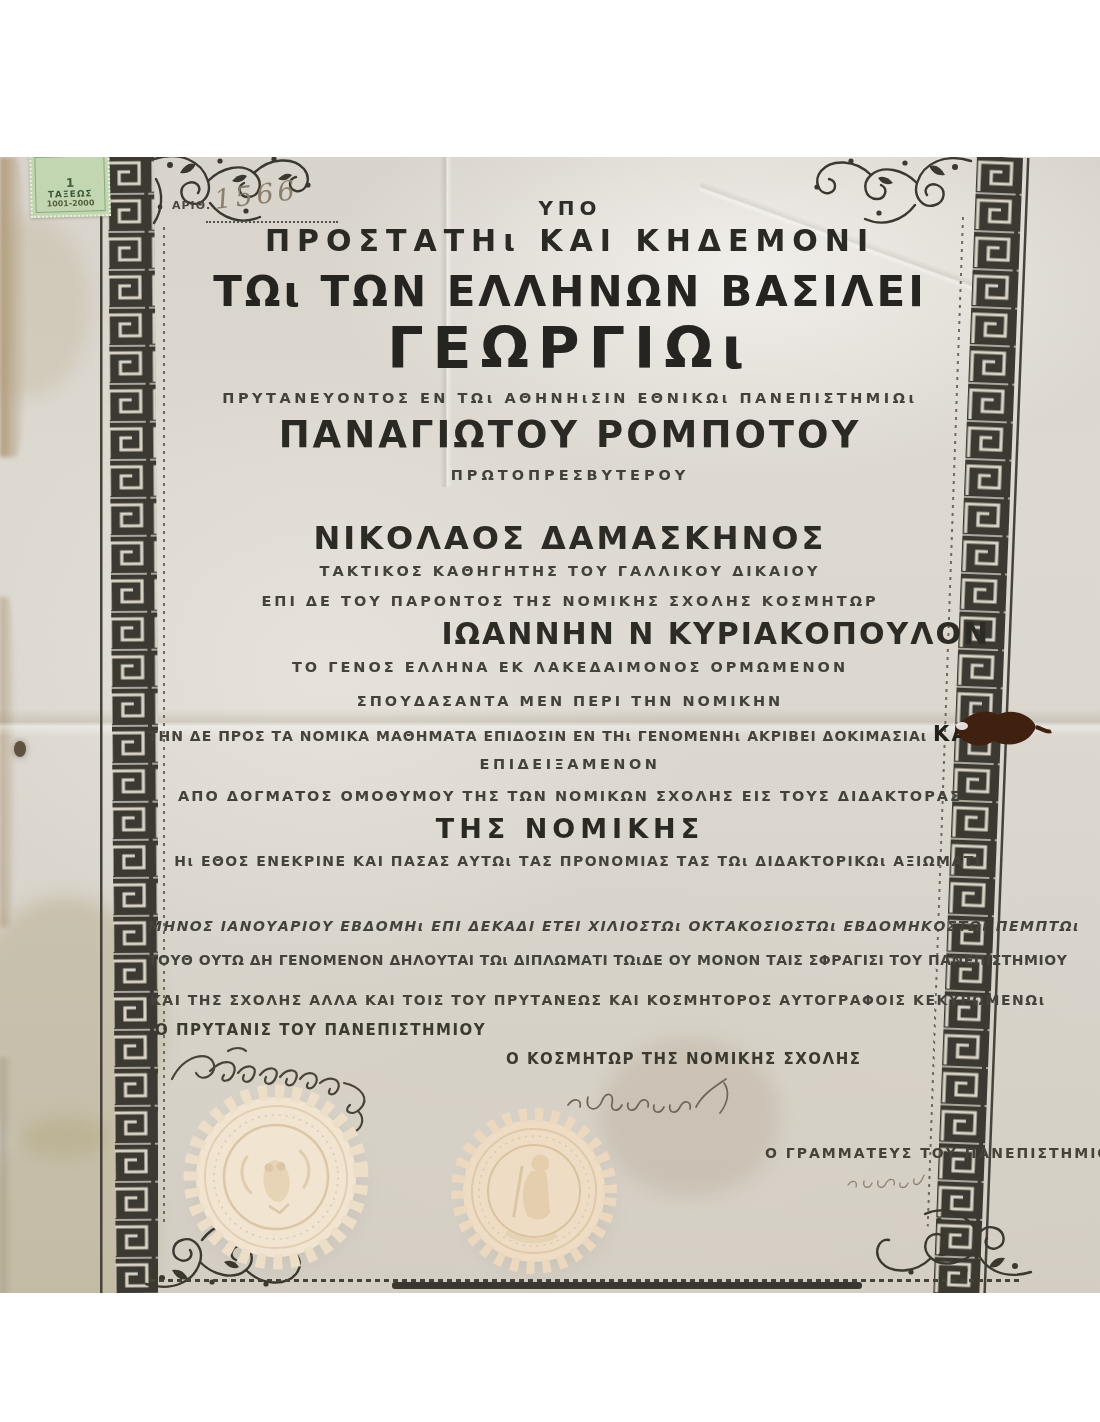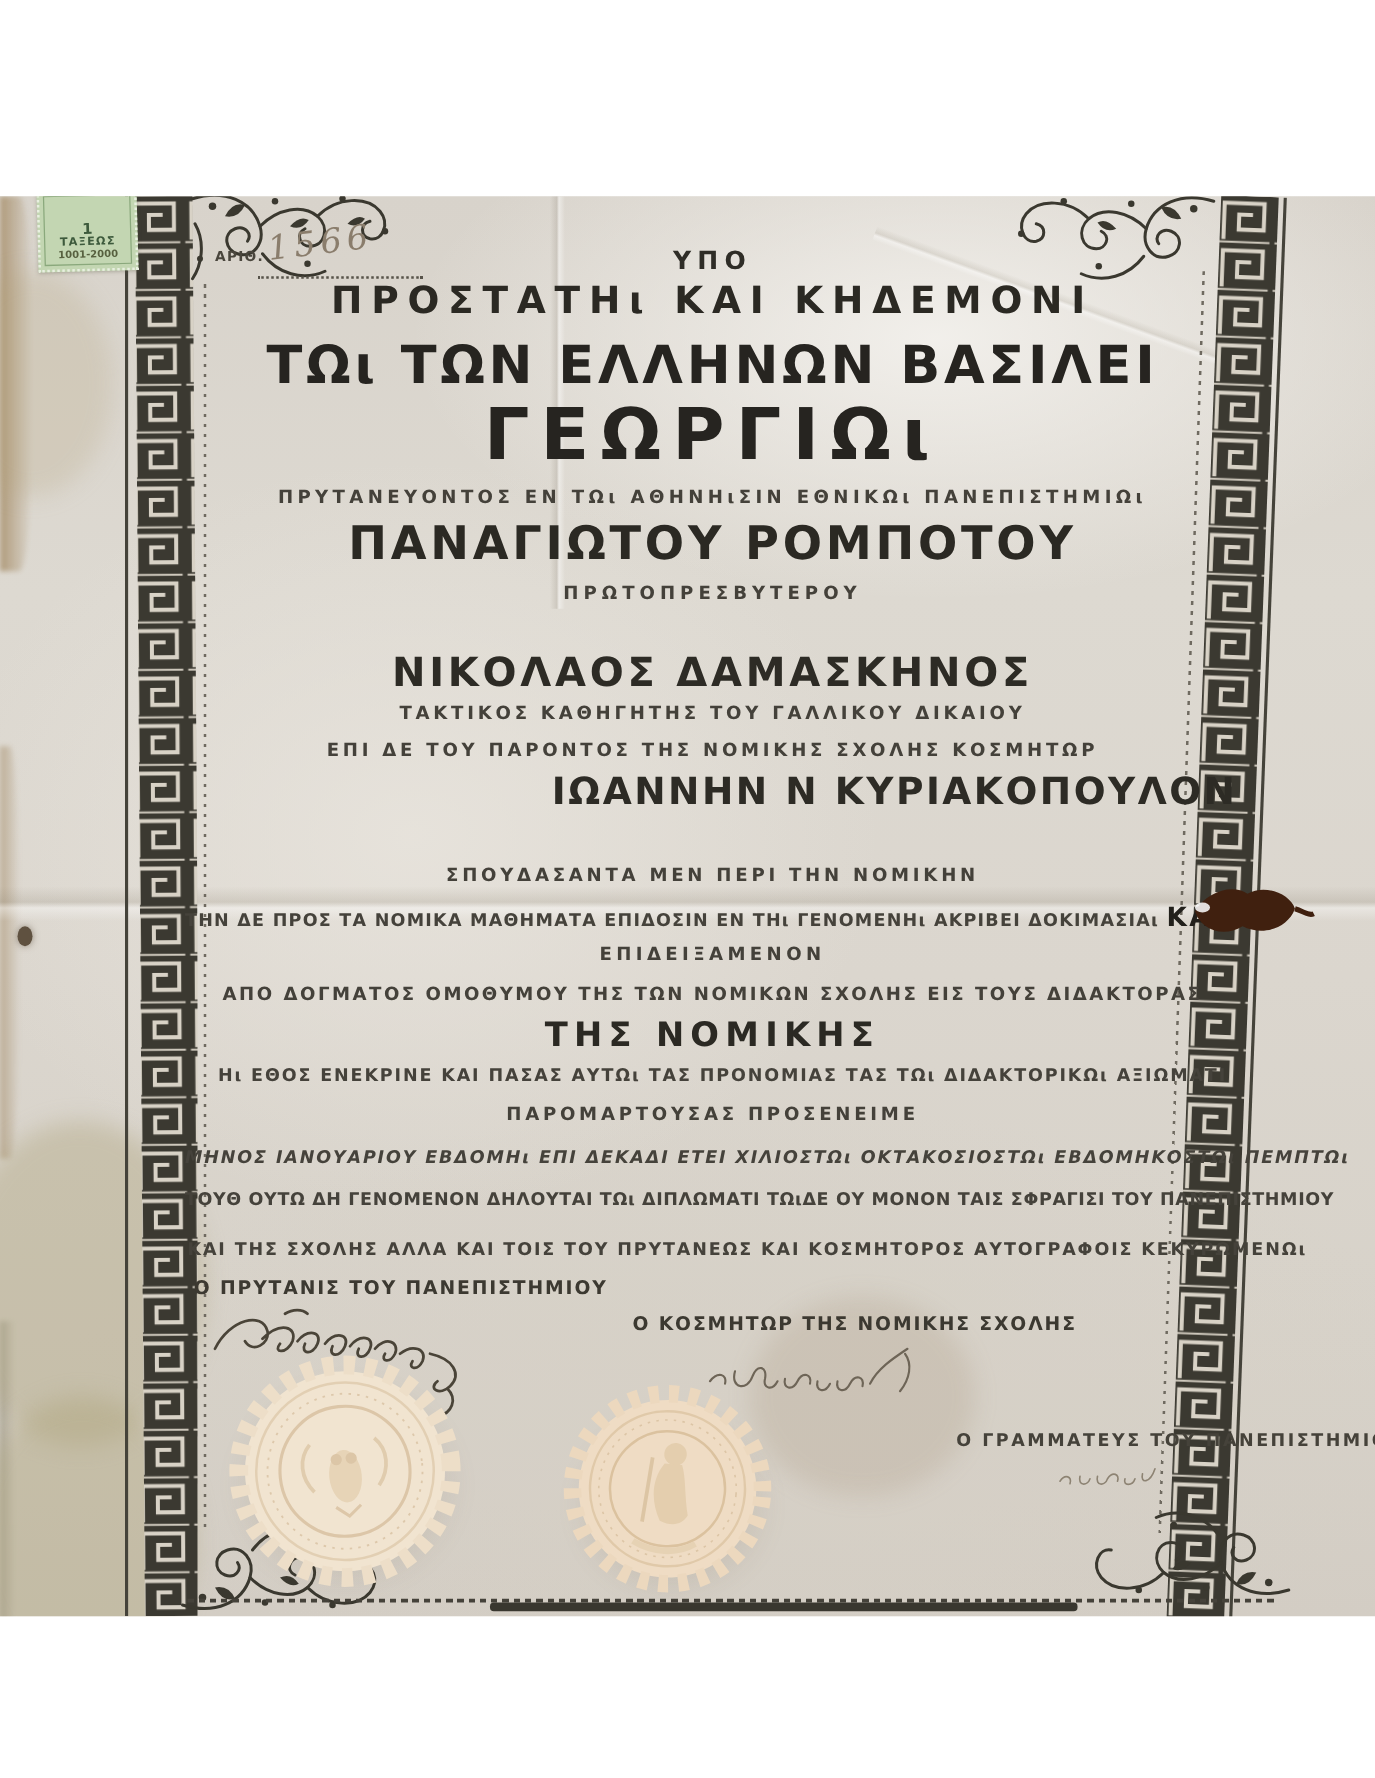--- a/index.html
+++ b/index.html
@@ -193,30 +193,30 @@
     <div class="line t-prostati" style="top:66px;">ΠΡΟΣΤΑΤΗι ΚΑΙ ΚΗΔΕΜΟΝΙ</div>
     <div class="line t-georgio" style="top:158px;">ΓΕΩΡΓΙΩι</div>
     <div class="line t-basilei" style="top:110px;">ΤΩι ΤΩΝ ΕΛΛΗΝΩΝ ΒΑΣΙΛΕΙ</div>
     <div class="line t-small" style="top:233px;letter-spacing:3.5px;">ΠΡΥΤΑΝΕΥΟΝΤΟΣ ΕΝ ΤΩι ΑΘΗΝΗιΣΙΝ ΕΘΝΙΚΩι ΠΑΝΕΠΙΣΤΗΜΙΩι</div>
     <div class="line t-name-xl" style="top:256px;">ΠΑΝΑΓΙΩΤΟΥ ΡΟΜΠΟΤΟΥ</div>
     <div class="line t-small" style="top:310px;letter-spacing:4px;">ΠΡΩΤΟΠΡΕΣΒΥΤΕΡΟΥ</div>
     <div class="line t-name-l" style="top:362px;">ΝΙΚΟΛΑΟΣ ΔΑΜΑΣΚΗΝΟΣ</div>
     <div class="line t-small" style="top:406px;">ΤΑΚΤΙΚΟΣ ΚΑΘΗΓΗΤΗΣ ΤΟΥ ΓΑΛΛΙΚΟΥ ΔΙΚΑΙΟΥ</div>
     <div class="line t-small" style="top:436px;">ΕΠΙ ΔΕ ΤΟΥ ΠΑΡΟΝΤΟΣ ΤΗΣ ΝΟΜΙΚΗΣ ΣΧΟΛΗΣ ΚΟΣΜΗΤΩΡ</div>
     <div class="line t-name-m" style="top:459px;text-align:right;">ΙΩΑΝΝΗΝ Ν ΚΥΡΙΑΚΟΠΟΥΛΟΝ</div>
+    <div class="line t-small" style="top:502px;">ΤΟ ΓΕΝΟΣ ΕΛΛΗΝΑ ΕΚ ΛΑΚΕΔΑΙΜΟΝΟΣ ΟΡΜΩΜΕΝΟΝ</div>
     <div class="line t-small" style="top:536px;">ΣΠΟΥΔΑΣΑΝΤΑ ΜΕΝ ΠΕΡΙ ΤΗΝ ΝΟΜΙΚΗΝ</div>
     <div class="line t-smaller wide" style="top:565px;">
       <span>ΤΗΝ ΔΕ ΠΡΟΣ ΤΑ ΝΟΜΙΚΑ ΜΑΘΗΜΑΤΑ ΕΠΙΔΟΣΙΝ ΕΝ ΤΗι ΓΕΝΟΜΕΝΗι ΑΚΡΙΒΕΙ ΔΟΚΙΜΑΣΙΑι</span>
       <span class="grade">ΚΑΛΩΣ</span>
     </div>
     <div class="line t-small" style="top:599px;letter-spacing:3.5px;">ΕΠΙΔΕΙΞΑΜΕΝΟΝ</div>
     <div class="line t-small" style="top:631px;letter-spacing:2px;">ΑΠΟ ΔΟΓΜΑΤΟΣ ΟΜΟΘΥΜΟΥ ΤΗΣ ΤΩΝ ΝΟΜΙΚΩΝ ΣΧΟΛΗΣ ΕΙΣ ΤΟΥΣ ΔΙΔΑΚΤΟΡΑΣ</div>
     <div class="line t-oflaw" style="top:656px;">ΤΗΣ ΝΟΜΙΚΗΣ</div>
     <div class="line t-smaller wide" style="top:696px;letter-spacing:1.5px;">Ηι ΕΘΟΣ ΕΝΕΚΡΙΝΕ ΚΑΙ ΠΑΣΑΣ ΑΥΤΩι ΤΑΣ ΠΡΟΝΟΜΙΑΣ ΤΑΣ ΤΩι ΔΙΔΑΚΤΟΡΙΚΩι ΑΞΙΩΜΑΤΙ</div>
-    <div class="line t-small" style="top:727px;">ΠΑΡΟΜΑΡΤΟΥΣΑΣ ΠΡΟΣΕΝΕΙΜΕ</div>
     <div class="line t-smaller wide" style="top:761px;letter-spacing:1.5px;font-style:italic;">ΜΗΝΟΣ ΙΑΝΟΥΑΡΙΟΥ ΕΒΔΟΜΗι ΕΠΙ ΔΕΚΑΔΙ ΕΤΕΙ ΧΙΛΙΟΣΤΩι ΟΚΤΑΚΟΣΙΟΣΤΩι ΕΒΔΟΜΗΚΟΣΤΩι ΠΕΜΠΤΩι</div>
     <div class="line t-smaller wide" style="top:795px;letter-spacing:0.5px;">ΤΟΥΘ ΟΥΤΩ ΔΗ ΓΕΝΟΜΕΝΟΝ ΔΗΛΟΥΤΑΙ ΤΩι ΔΙΠΛΩΜΑΤΙ ΤΩιΔΕ ΟΥ ΜΟΝΟΝ ΤΑΙΣ ΣΦΡΑΓΙΣΙ ΤΟΥ ΠΑΝΕΠΙΣΤΗΜΙΟΥ</div>
     <div class="line t-smaller" style="top:789px;letter-spacing:1.5px;margin-top:46px;">ΚΑΙ ΤΗΣ ΣΧΟΛΗΣ ΑΛΛΑ ΚΑΙ ΤΟΙΣ ΤΟΥ ΠΡΥΤΑΝΕΩΣ ΚΑΙ ΚΟΣΜΗΤΟΡΟΣ ΑΥΤΟΓΡΑΦΟΙΣ ΚΕΚΥΡΩΜΕΝΩι</div>
 
     <svg class="abs" style="left:948px;top:542px;" width="104" height="58" viewBox="0 0 104 58">
       <path d="M8 30 C 18 14, 38 8, 50 16 C 64 8, 84 16, 88 28 C 82 44, 62 50, 46 42 C 30 52, 12 44, 8 30 Z" fill="#40200f"></path>
       <path d="M88 28 C 95 30, 99 34, 103 32" stroke="#40200f" stroke-width="4" fill="none"></path>
       <ellipse cx="14" cy="27" rx="6" ry="4" fill="rgba(255,255,255,.85)"></ellipse>
     </svg>
 

